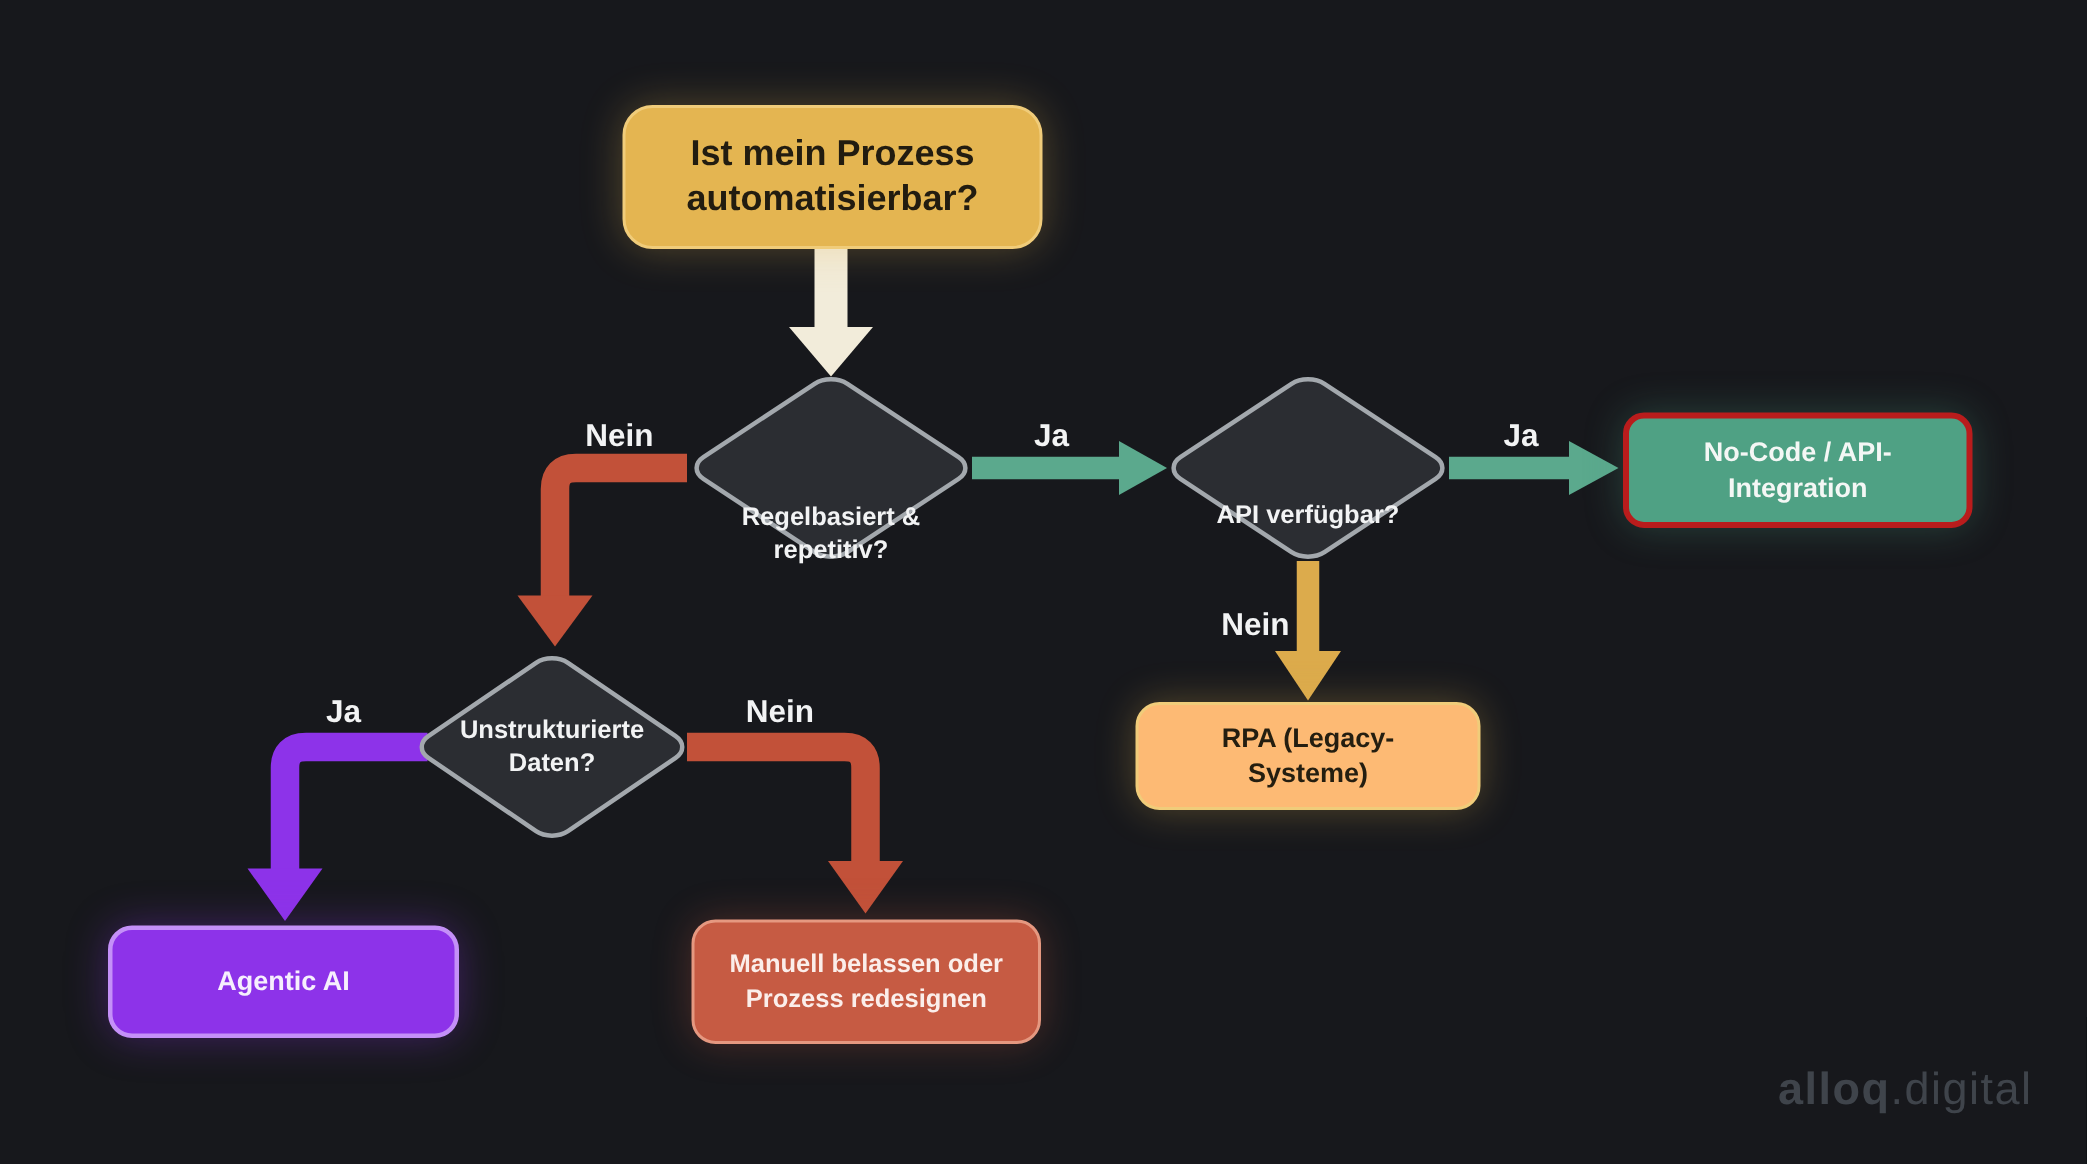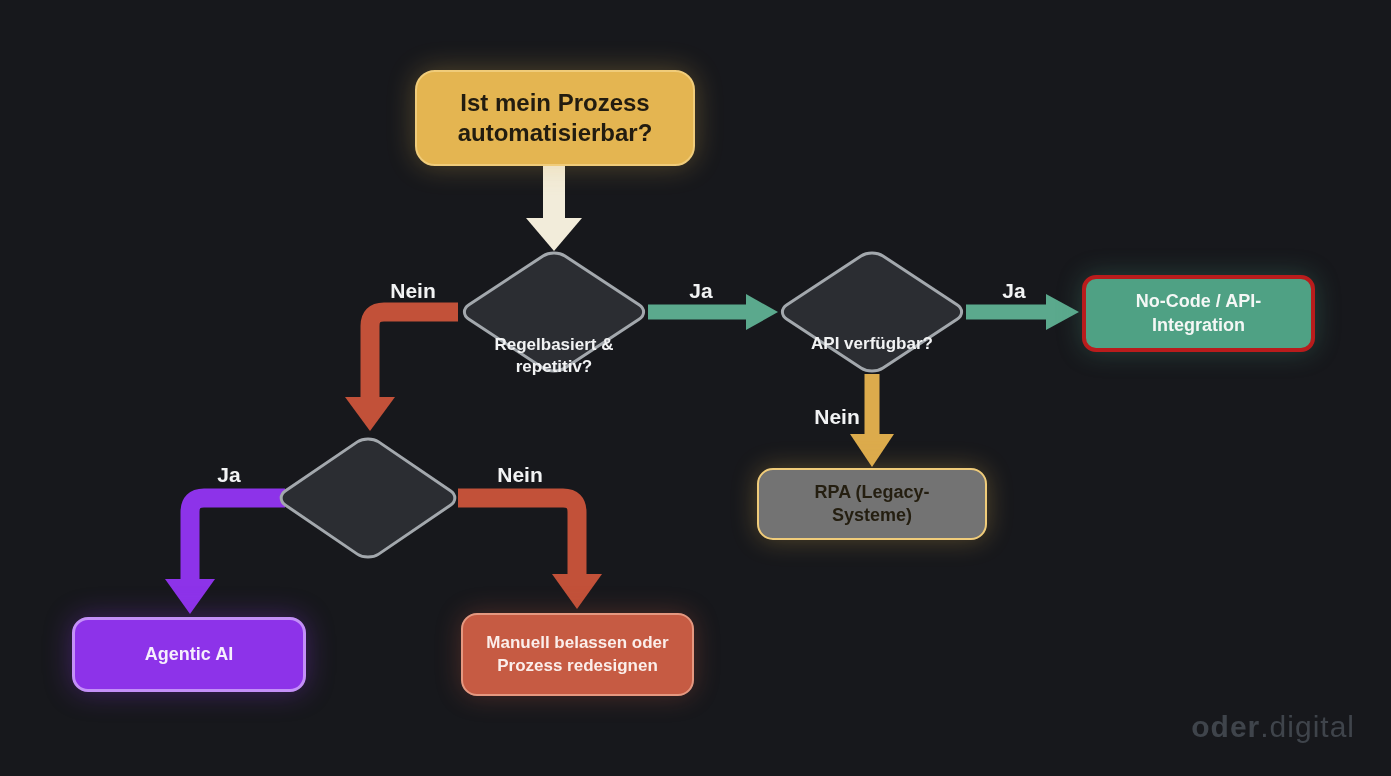--- a/index.html
+++ b/index.html
@@ -88,39 +88,40 @@
   </svg>
 
   <div class="node node-start" style="background: rgb(228, 181, 81);">
     <span>Ist mein Prozess automatisierbar?</span>
   </div>
 
   <div class="node node-nocode" style="background: rgb(79, 161, 132);">
     <span>No-Code / API-Integration</span>
   </div>
 
-  <div class="node node-rpa" style="background: #737373;">
+  <div class="node node-rpa" style="background: #fdba74;">
     <span>RPA (Legacy-Systeme)</span>
   </div>
 
   <div class="node node-agentic" style="background: rgb(141, 51, 233);">
     <span>Agentic AI</span>
   </div>
 
   <div class="node node-manual" style="background: rgb(198, 91, 67);">
     <span>Manuell belassen oder Prozess redesignen</span>
   </div>
 
   <div class="diamond-label" style="left:554px;top:312px;margin-top:44px;">Regelbasiert &amp; repetitiv?</div>
   <div class="diamond-label" style="left:872px;top:312px;margin-top:32px;">API verfügbar?</div>
+  <div class="diamond-label" style="left:368px;top:498px;width:170px;">Unstrukturierte Daten?</div>
 
   <div class="edge-label" style="left:413px;top:291px;">Nein</div>
   <div class="edge-label" style="left:701px;top:291px;">Ja</div>
   <div class="edge-label" style="left:1014px;top:291px;">Ja</div>
   <div class="edge-label" style="left:837px;top:417px;">Nein</div>
   <div class="edge-label" style="left:229px;top:475px;">Ja</div>
   <div class="edge-label" style="left:520px;top:475px;">Nein</div>
 
   <div class="watermark">
-    <span class="wm-bold">oder</span><span class="wm-light">.digital</span>
+    <span class="wm-bold">alloq</span><span class="wm-light">.digital</span>
   </div>
 
 </div>
 
 </body></html>

